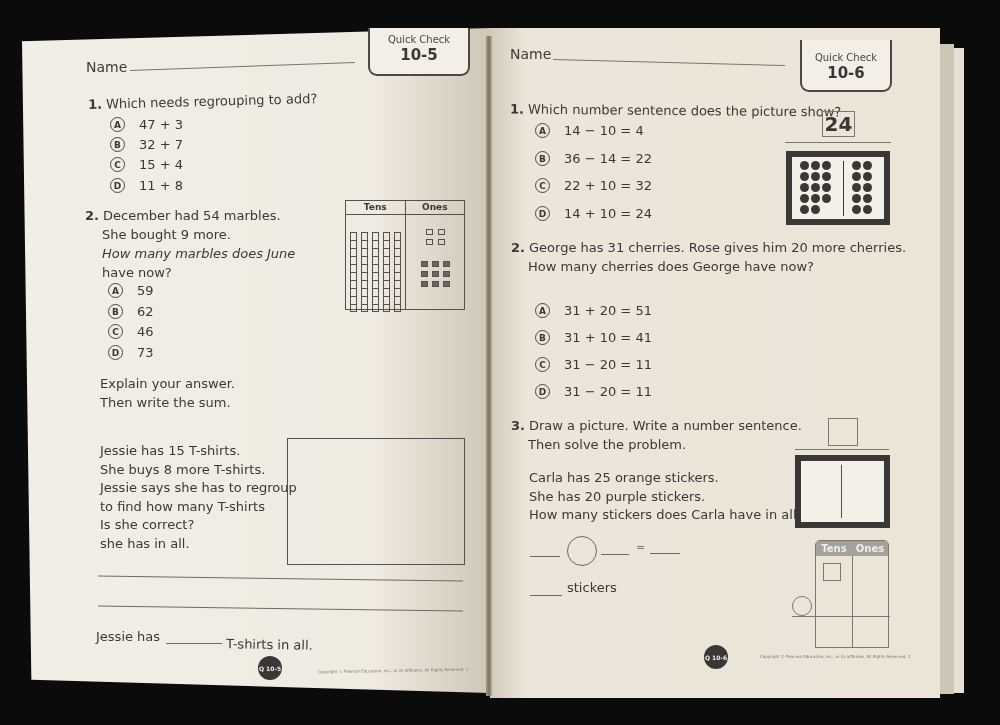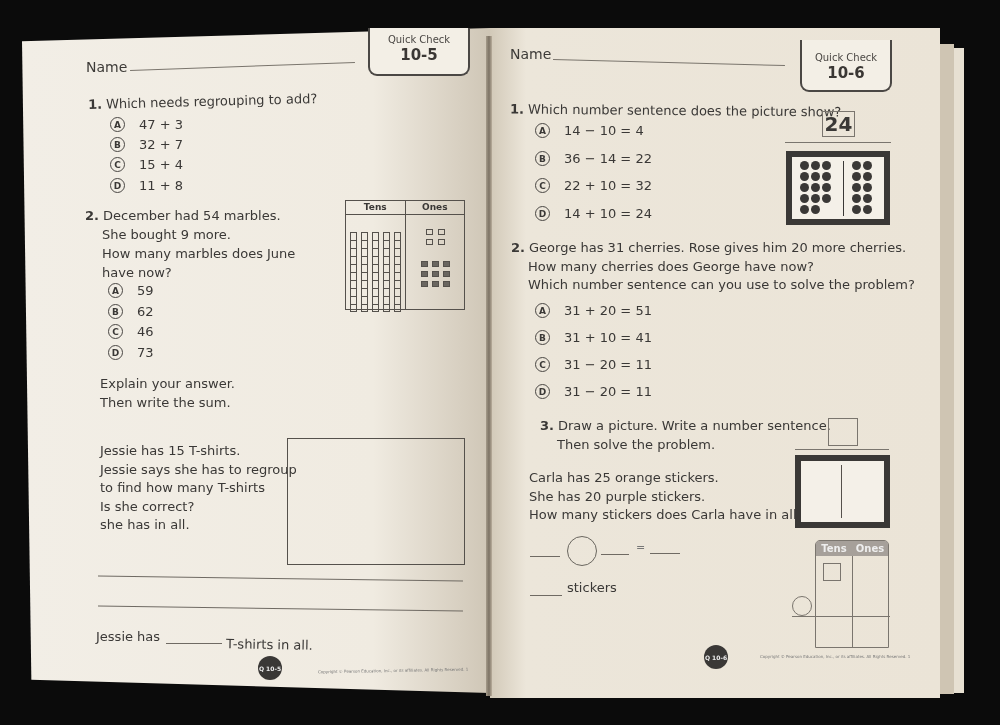--- a/index.html
+++ b/index.html
@@ -104,21 +104,21 @@
       <span>15 + 4</span>
     </div>
   <div class="abs opt" style="left:110px;top:178px;">
       <span class="bubble">D</span>
       <span>11 + 8</span>
     </div>
 
   <div class="abs q" style="left:85px;top:206px;">
     <div><b>2.</b><span>December had 54 marbles.</span></div>
     <div style="padding-left:17px;">She bought 9 more.</div>
-    <div style="padding-left:17px;">How many marbles does June</div>
+    <div style="padding-left:17px;font-style:italic;">How many marbles does June</div>
     <div style="padding-left:17px;">have now?</div>
   </div>
   <div class="abs opt" style="left:108px;top:283px;">
       <span class="bubble">A</span>
       <span>59</span>
     </div>
   <div class="abs opt" style="left:108px;top:304px;">
       <span class="bubble">B</span>
       <span>62</span>
     </div>
@@ -161,20 +161,21 @@
       </div>
     </div>
   </div>
 
   <div class="abs q" style="left:83px;top:374px;">
     <div style="padding-left:17px;">Explain your answer.</div>
     <div style="padding-left:17px;">Then write the sum.</div>
   </div>
   <div class="abs q" style="left:100px;top:442px;line-height:18.6px;">
     <div>Jessie has 15 T-shirts.</div>
+    <div>She buys 8 more T-shirts.</div>
     <div>Jessie says she has to regroup</div>
     <div>to find how many T-shirts</div>
     <div>Is she correct?</div>
     <div>she has in all.</div>
   </div>
   <div class="abs" style="left:287px;top:438px;width:178px;height:127px;border:1.5px solid #55514c;"></div>
   <div class="abs hline" style="left:98px;top:578px;width:365px;transform:rotate(0.8deg);"></div>
   <div class="abs hline" style="left:98px;top:608px;width:365px;transform:rotate(0.8deg);"></div>
   <span class="abs q" style="left:96px;top:627px;">Jessie has</span>
   <div class="abs hline" style="left:166px;top:643px;width:56px;"></div>
@@ -239,40 +240,39 @@
       <div class="dot" style="left:71px;top:26px"></div>
     <div class="dot" style="left:60px;top:37px"></div>
       <div class="dot" style="left:71px;top:37px"></div>
     <div class="dot" style="left:60px;top:48px"></div>
       <div class="dot" style="left:71px;top:48px"></div>
   </div>
 
   <div class="abs q" style="left:511px;top:239px;line-height:18.5px;">
     <div><b>2.</b><span>George has 31 cherries. Rose gives him 20 more cherries.</span></div>
     <div style="padding-left:17px;">How many cherries does George have now?</div>
-    <div style="padding-left:17px;">Which number sentence can you use to solve the problem?</div>
   </div>
   <div class="abs opt" style="left:535px;top:303px;">
       <span class="bubble">A</span>
       <span>31 + 20 = 51</span>
     </div>
   <div class="abs opt" style="left:535px;top:330px;">
       <span class="bubble">B</span>
       <span>31 + 10 = 41</span>
     </div>
   <div class="abs opt" style="left:535px;top:357px;">
       <span class="bubble">C</span>
       <span>31 − 20 = 11</span>
     </div>
   <div class="abs opt" style="left:535px;top:384px;">
       <span class="bubble">D</span>
       <span>31 − 20 = 11</span>
     </div>
 
-  <div class="abs q" style="left:511px;top:416px;margin-left:29px;">
+  <div class="abs q" style="left:511px;top:416px;">
     <div><b>3.</b><span>Draw a picture. Write a number sentence.</span></div>
     <div style="padding-left:17px;">Then solve the problem.</div>
   </div>
   <div class="abs q" style="left:529px;top:469px;line-height:18.5px;">
     <div>Carla has 25 orange stickers.</div>
     <div>She has 20 purple stickers.</div>
     <div>How many stickers does Carla have in all?</div>
   </div>
 
   <div class="abs hline" style="left:530px;top:556px;width:30px;"></div>

